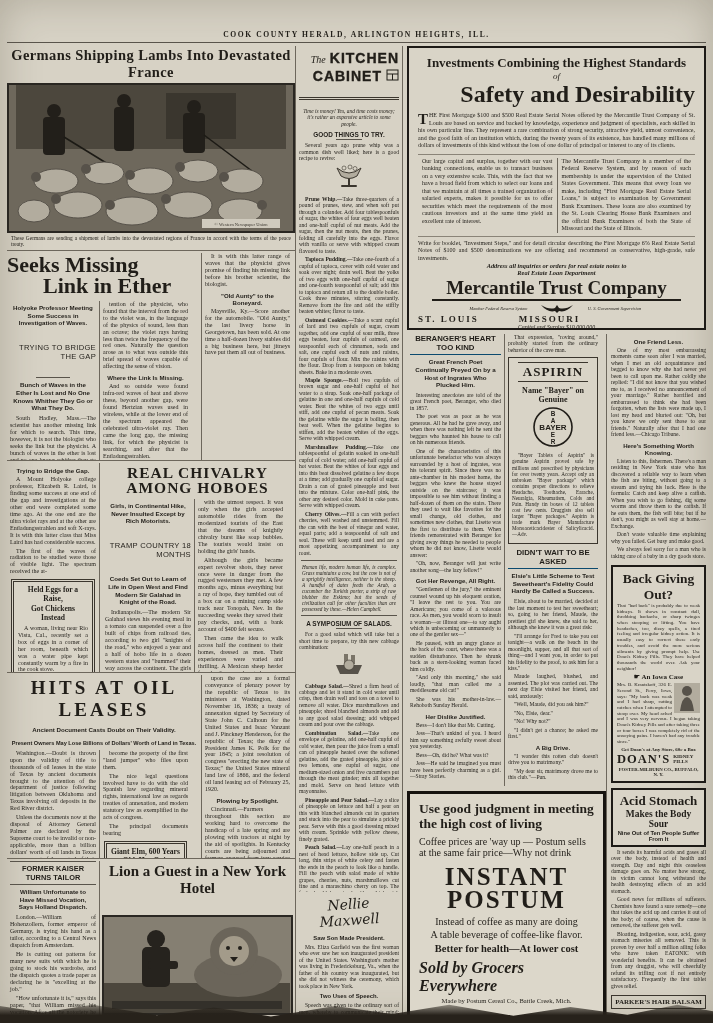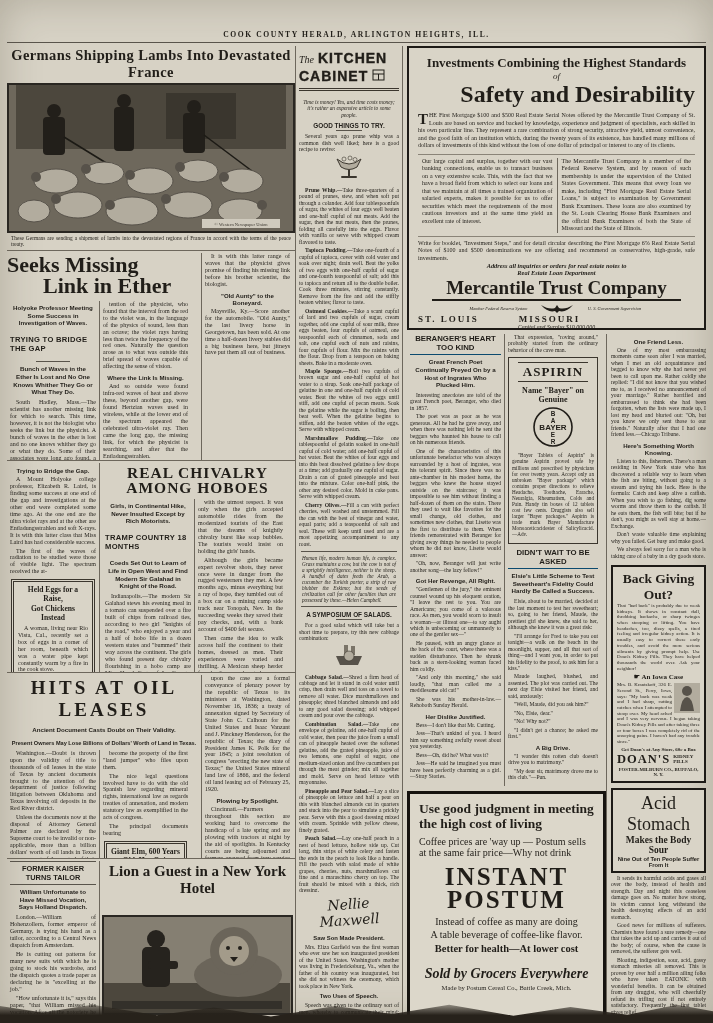--- a/index.html
+++ b/index.html
@@ -16,22 +16,22 @@
              display:flex; flex-direction:column; height:988px; overflow:hidden; }
   .zright { flex:1; padding-left:4px; height:988px; overflow:hidden; }
 
   
   .para { font-size:6px; line-height:1.16; text-align:justify; text-indent:6px; margin-bottom:2px; }
   .lead { font-weight:bold; }
   .mini-head { font-family:"Liberation Sans", sans-serif; font-weight:bold; font-size:6.1px;
                text-align:center; margin:4px 2px 2px; line-height:1.15; }
   .deck { font-family:"Liberation Sans", sans-serif; font-weight:bold; font-size:6.2px;
           text-align:center; line-height:1.25; margin:3px 2px; }
-  .xhead { font-family:"Liberation Sans", sans-serif; font-weight:bold; font-size:7.6px;
-           text-align:left; margin:8px 0; letter-spacing:.3px; }
+  .xhead { font-family:"Liberation Sans", sans-serif; font-weight:normal; font-size:7.6px;
+           text-align:right; margin:16px 0; letter-spacing:.3px; }
   .rule-s { border-bottom:1px solid #59544b; width:40%; margin:2px auto; }
 
   
   .feat { border-bottom:1px solid #6d675c; padding-bottom:2px; }
   .feat h1 { font-size:14.5px; text-align:center; letter-spacing:.4px; margin:1px 0 2px; }
   .photo-frame { border:2px solid #2a2722; background:#6e685c; position:relative; }
   .feat .cap { font-size:5.4px; line-height:1.2; text-align:justify; margin-top:2px; padding:0 4px; }
 
   
   .sec { display:flex; overflow:hidden; border-bottom:1px solid #6d675c; padding-top:2px; }
@@ -54,21 +54,21 @@
               text-align:center; border-top:1px solid #59544b; border-bottom:1px solid #59544b;
               padding:2px 0; margin-bottom:2px; }
   .boxed { border:1px solid #3b362e; outline:1px solid #3b362e; outline-offset:-3px;
            padding:5px 6px; margin:4px 1px; background:#d9d4c7; }
   .boxed .b-title { font-size:7.6px; font-weight:bold; text-align:center; line-height:1.2; margin-bottom:3px; }
   .lion-frame { border:2px solid #2a2722; background:#857f72; }
   .cap2 { font-size:5.3px; line-height:1.2; text-align:justify; margin-top:2px; }
 
   
   .k-flow { flex:1; min-height:0; overflow:hidden; }
-  .k-title { text-align:left; border-bottom:3px double #3b362e; padding:1px 0 3px; margin-bottom:8px; }
+  .k-title { text-align:right; border-bottom:3px double #3b362e; padding:1px 0 12px; margin-bottom:8px; }
   .k-the { font-style:italic; font-size:10px; }
   .k-main { display:inline-block; font-family:"Liberation Sans", sans-serif; font-weight:bold;
             font-size:14px; letter-spacing:1px; -webkit-text-stroke:.4px #211e19; }
   .k-note { font-size:5.4px; font-style:italic; text-align:center; line-height:1.2; margin:2px 2px 3px; }
   .k-head { font-family:"Liberation Sans", sans-serif; font-weight:bold; font-size:6.4px;
             text-align:center; margin:4px 0 2px; }
   .k-head:after { content:""; display:block; width:26px; margin:1px auto 0; border-bottom:1px solid #59544b; }
   .kitchen .para { font-size:5.6px; }
   .k-quote { font-size:5.2px; font-style:italic; text-align:justify; margin:4px 2px;
              border-top:1px solid #59544b; border-bottom:1px solid #59544b; padding:3px 1px; }
@@ -116,33 +116,33 @@
   .doans .para { font-size:4.9px; }
   .d-case { font-weight:bold; font-size:7px; text-align:center; margin:2px 0 1px; }
   .d-get { font-size:5px; font-weight:bold; text-align:center; margin-top:2px; }
   .d-brand { display:flex; justify-content:center; align-items:center; gap:3px; }
   .d-b1 { font-size:12.5px; font-weight:bold; letter-spacing:1px; }
   .d-b2 { font-size:5px; font-weight:bold; line-height:1.1; text-align:left; }
   .d-co { font-size:4.8px; text-align:center; font-weight:bold; }
   .d-illus { float:right; margin:1px 0 1px 2px; }
 
   .acid-head { border:2px solid #1d1a16; text-align:center; padding:3px 2px; margin-top:5px; background:#d9d4c7; }
-  .acid-t { font-size:18px; font-weight:normal; }
+  .acid-t { font-size:13px; font-weight:bold; }
   .acid-s { font-size:9.5px; font-weight:bold; }
   .acid-s2 { font-family:"Liberation Sans", sans-serif; font-size:5.8px; font-weight:bold; margin-top:1px; }
   .acid-body { margin-top:2px; }
 
   .postum { flex:1; border:3px solid #16130f; margin-top:5px; padding:8px 9px 4px; background:#dcd7ca;
             overflow:hidden; }
   .p-l1 { font-size:13.5px; font-weight:bold; line-height:1.1; }
   .p-l2 { font-size:10px; line-height:1.15; margin-top:4px; }
   .p-brand { text-align:center; font-weight:bold; font-size:25px; letter-spacing:2px; line-height:.95; margin:6px 0 4px; }
   .p-l3 { text-align:center; font-size:10px; line-height:1.25; }
   .p-l5 { text-align:center; font-size:10.5px; font-weight:bold; margin-top:2px; }
-  .p-l6 { text-align:center; font-size:14px; font-weight:bold; font-style:italic; margin-top:12px; }
+  .p-l6 { font-size:16px; font-weight:bold; font-style:italic; margin-top:5px; }
   .p-l7 { text-align:center; font-size:6.6px; margin-top:2px; }
 
   .sad { border:1px solid #3b362e; padding:2px 3px; margin-top:4px; font-size:4.6px; line-height:1.2; }
   .sad-t { font-weight:bold; font-size:7px; text-align:center; }
 
   .torn { position:absolute; left:0; right:0; bottom:0; height:26px;
           background:linear-gradient(to top, #27221b 30%, rgba(39,34,27,0) 100%);
           clip-path:polygon(0 100%,0 35%,6% 60%,13% 30%,22% 70%,30% 40%,38% 75%,47% 35%,55% 65%,63% 30%,72% 72%,80% 38%,88% 68%,95% 30%,100% 55%,100% 100%); }
 </style>
 </head>

